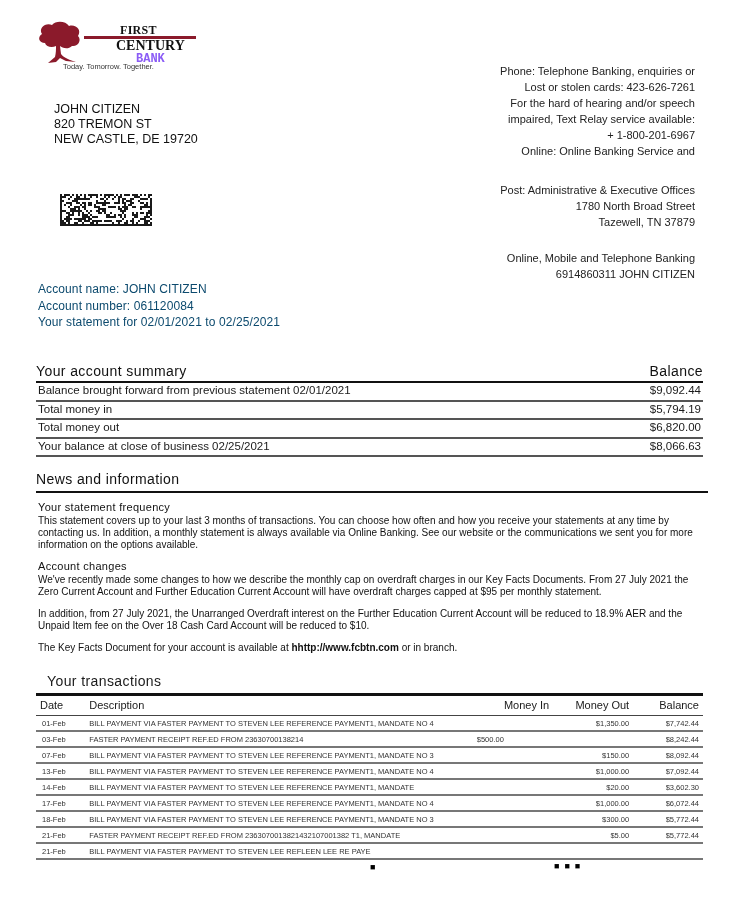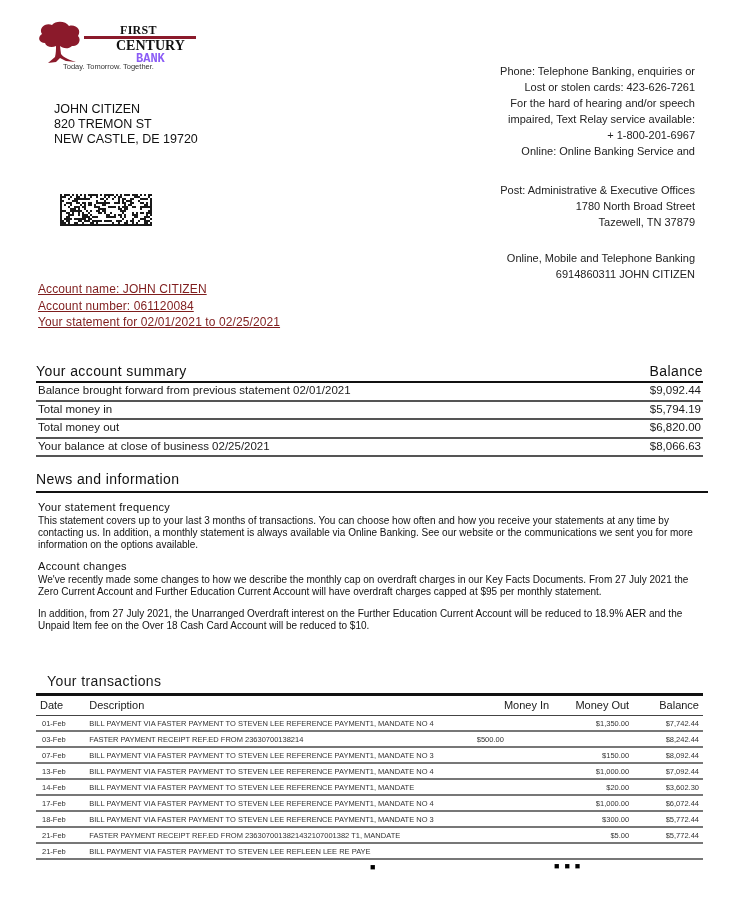--- a/index.html
+++ b/index.html
@@ -21,21 +21,21 @@
     
     .contact { right: 36px; text-align: right; font-size: 11px; line-height: 16px; color: #222; }
     .contact div { white-space: nowrap; }
 
     
     .address { left: 54px; top: 102px; font-size: 12.5px; line-height: 15px; color: #111; }
 
     .barcode { left: 60px; top: 194px; width: 92px; height: 32px; }
 
     
-    .acct { left: 38px; top: 281px; font-size: 12px; line-height: 16.5px; color: #7f1d1d; letter-spacing: 0.1px; text-decoration: underline; }
+    .acct { left: 38px; top: 281px; font-size: 12px; line-height: 16.5px; color: #0c4a6e; letter-spacing: 0.1px; }
 
     
     .summary { left: 36px; top: 363px; width: 667px; }
     .sec-title { font-size: 14px; color: #111; letter-spacing: 0.4px; }
     .summary-head { display: flex; justify-content: space-between; padding-bottom: 2px; border-bottom: 2px solid #111; }
     .summary-row { display: flex; justify-content: space-between; font-size: 11.5px; padding: 1px 2px 1px 2px; height: 14.5px; border-bottom: 2px solid #555; }
 
     .news { left: 36px; top: 470px; width: 672px; }
     .news-head { padding-bottom: 3px; border-bottom: 2px solid #111; margin-bottom: 8px; }
     .sub-title { font-size: 11px; letter-spacing: 0.3px; color: #111; margin-left: 2px; }
@@ -496,20 +496,23 @@
 
 <div class="abs news">
   <div class="news-head">
     <span class="sec-title">News and information</span>
   </div>
   <div class="sub-title">Your statement frequency</div>
   <div class="para">This statement covers up to your last 3 months of transactions. You can choose how often and how you receive your statements at any time by contacting us. In addition, a monthly statement is always available via Online Banking. See our website or the communications we sent you for more information on the options available.</div>
   <div class="sub-title" style="margin-top:9px;">Account changes</div>
   <div class="para">We've recently made some changes to how we describe the monthly cap on overdraft charges in our Key Facts Documents. From 27 July 2021 the Zero Current Account and Further Education Current Account will have overdraft charges capped at $95 per monthly statement.</div>
   <div class="para" style="margin-top:10px;">In addition, from 27 July 2021, the Unarranged Overdraft interest on the Further Education Current Account will be reduced to 18.9% AER and the Unpaid Item fee on the Over 18 Cash Card Account will be reduced to $10.</div>
+  <div class="para" style="margin-top:10px;">
+    <span>The Key Facts Document for your account is available at </span><b>hhttp://www.fcbtn.com</b><span> or in branch.</span>
+  </div>
 </div>
 
 <div class="abs tx">
   <div class="tx-title">Your transactions</div>
   <table>
     <thead>
       <tr>
         <th>Date</th>
         <th>Description</th>
         <th class="num">Money In</th>

